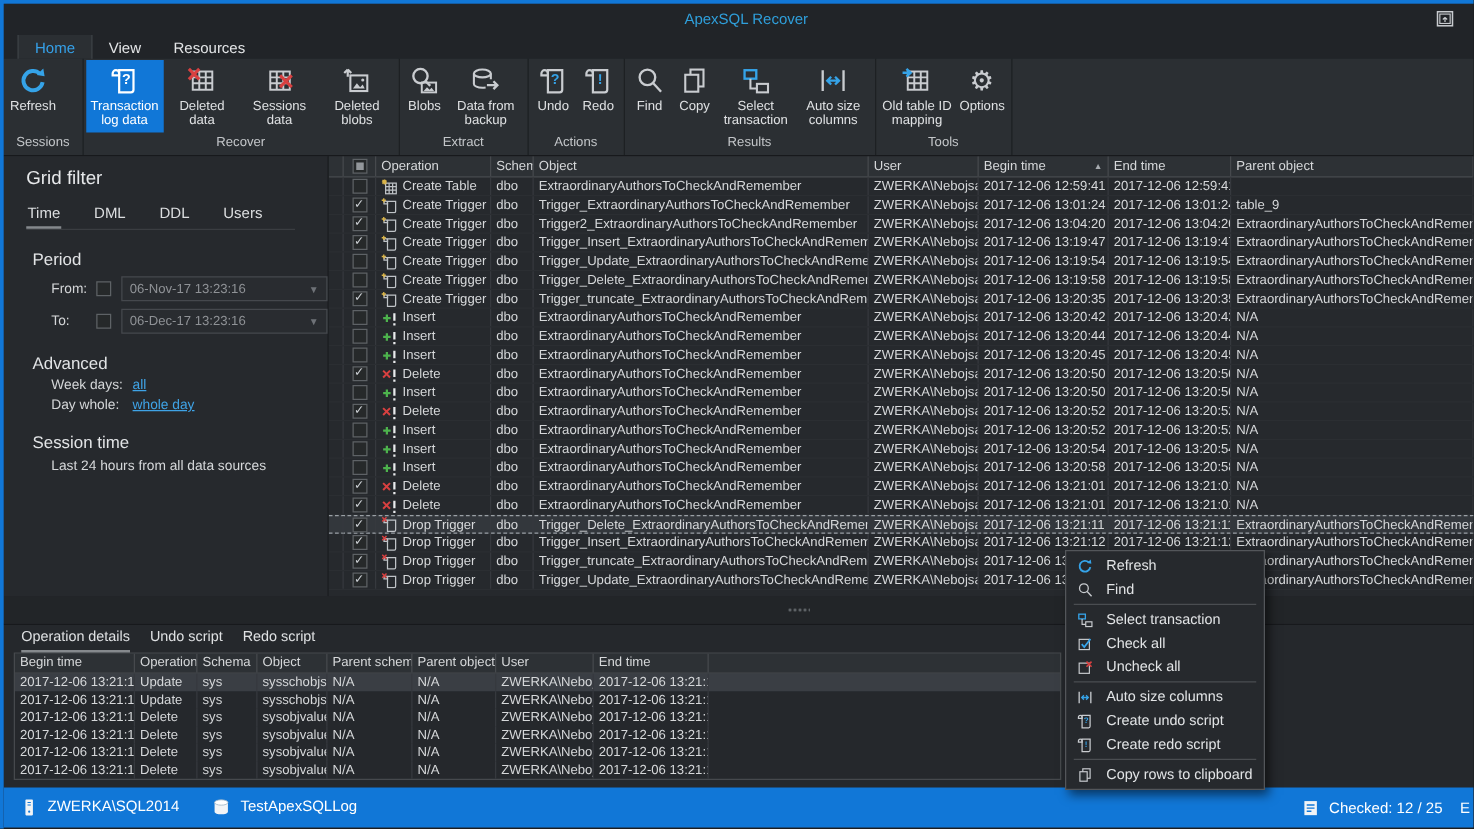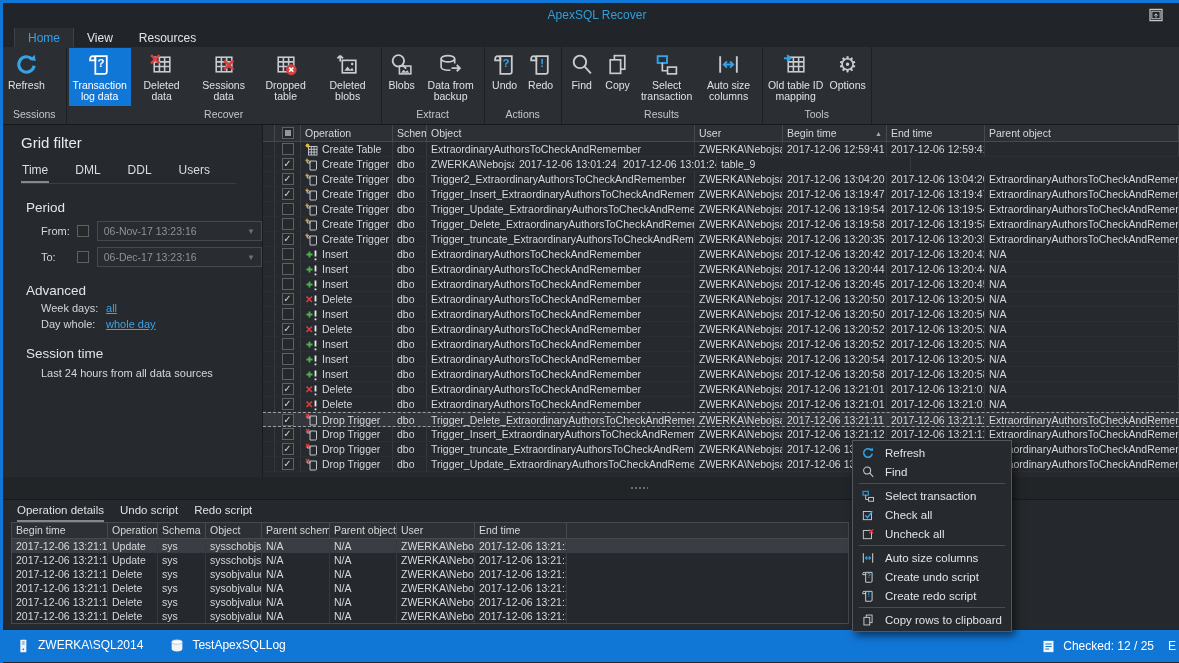--- a/index.html
+++ b/index.html
@@ -157,33 +157,20 @@
                   <path d="M5 9.5h15M5 14h15M10 5v14M15 5v14"></path>
                 </g>
                 <path d="M12.5 8l9 9M21.5 8l-9 9" stroke="#d84040" stroke-width="2.4"></path>
               </svg>
             </span>
             <span class="rlbl">Sessions data</span>
           </div>
           <div class="rbtn">
             <span class="icon ri">
               <svg viewBox="0 0 24 24">
-                <g stroke="#c9ccd0" fill="none" stroke-width="1.5">
-                  <rect x="5" y="5" width="15" height="14"></rect>
-                  <path d="M5 9.5h15M5 14h15M10 5v14M15 5v14"></path>
-                </g>
-                <circle cx="17.5" cy="17" r="5.2" fill="#d84040"></circle>
-                <path d="M15.5 15l4 4M19.5 15l-4 4" stroke="#fff" stroke-width="1.5"></path>
-              </svg>
-            </span>
-            <span class="rlbl">Dropped table</span>
-          </div>
-          <div class="rbtn">
-            <span class="icon ri">
-              <svg viewBox="0 0 24 24">
                 <rect x="7" y="8" width="13" height="12" stroke="#c9ccd0" fill="none" stroke-width="1.6"></rect>
                 <path d="M9 18l3-4 2.5 3 2-2 1.5 3z" fill="#c9ccd0"></path>
                 <circle cx="16.5" cy="11.5" r="1.2" fill="#c9ccd0"></circle>
                 <path d="M5 9V3.5m0 0l-2.7 2.7M5 3.5l2.7 2.7" stroke="#c9ccd0" stroke-width="1.7" fill="none"></path>
               </svg>
             </span>
             <span class="rlbl">Deleted blobs</span>
           </div>
         </div>
         <div class="rglabel">Recover</div>
@@ -407,20 +394,21 @@
               <span class="cb">✓</span>
             </div>
             <div class="gc op" style="width:92px"><span class="icon oi">
                 <svg viewBox="0 0 13 13">
                   <path d="M5 3h6.5v8a1 1 0 0 1-1 1H5z" stroke="#bfc3c7" fill="none" stroke-width="1"></path>
                   <path d="M5 4.2a1.4 1.4 0 0 0-2.8 0V5H5z" stroke="#bfc3c7" fill="none" stroke-width="1"></path>
                   <path d="M2 .5v3.4M.3 2.2h3.4" stroke="#d9b44a" stroke-width="1.1"></path>
                 </svg>
               </span>Create Trigger</div>
             <div class="gc" style="width:34px">dbo</div>
+            <div class="gc" style="width:268px">Trigger_ExtraordinaryAuthorsToCheckAndRemember</div>
             <div class="gc" style="width:88px">ZWERKA\Nebojsa</div>
             <div class="gc" style="width:104px">2017-12-06 13:01:24</div>
             <div class="gc" style="width:98px">2017-12-06 13:01:24</div>
             <div class="gc" style="width:194px">table_9</div>
           </div>
           <div class="grow">
             <div class="gc" style="width:12px"></div>
             <div class="gc cbc" style="width:26px">
               <span class="cb">✓</span>
             </div>

